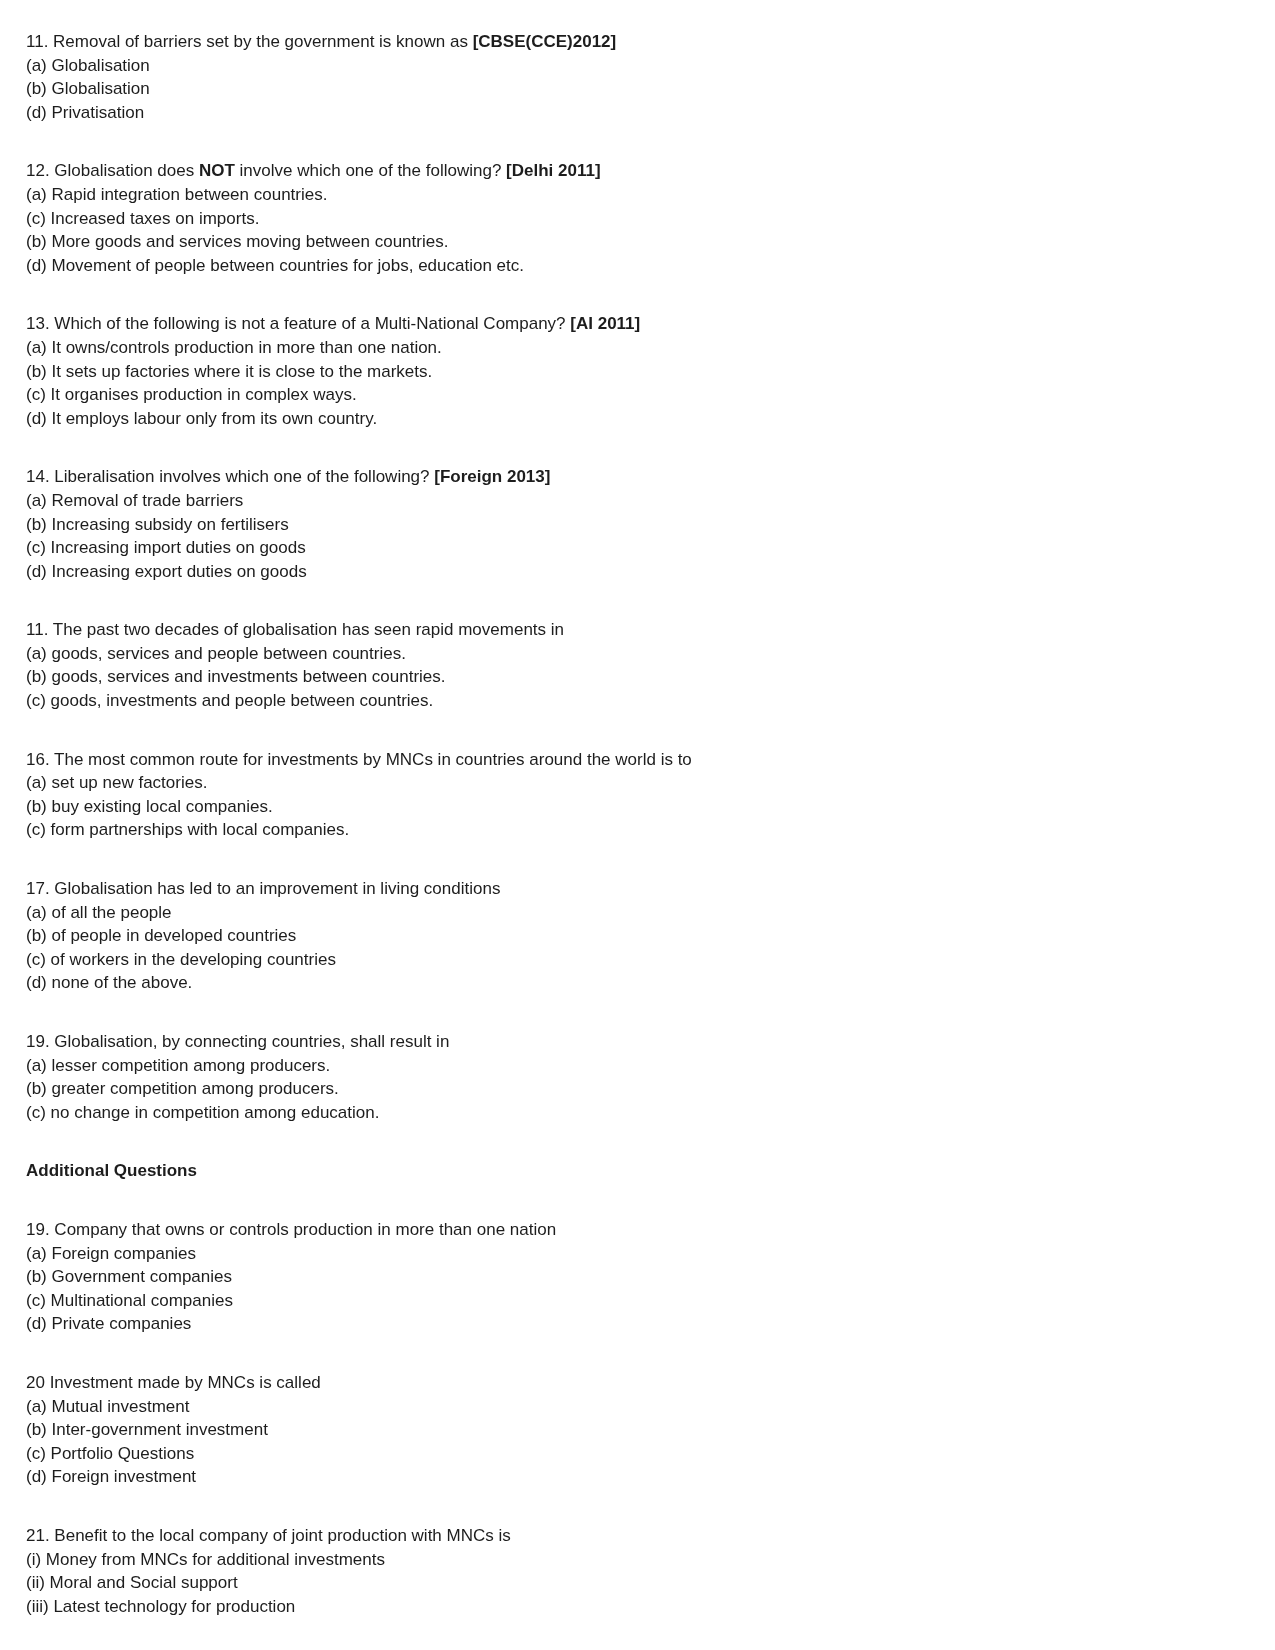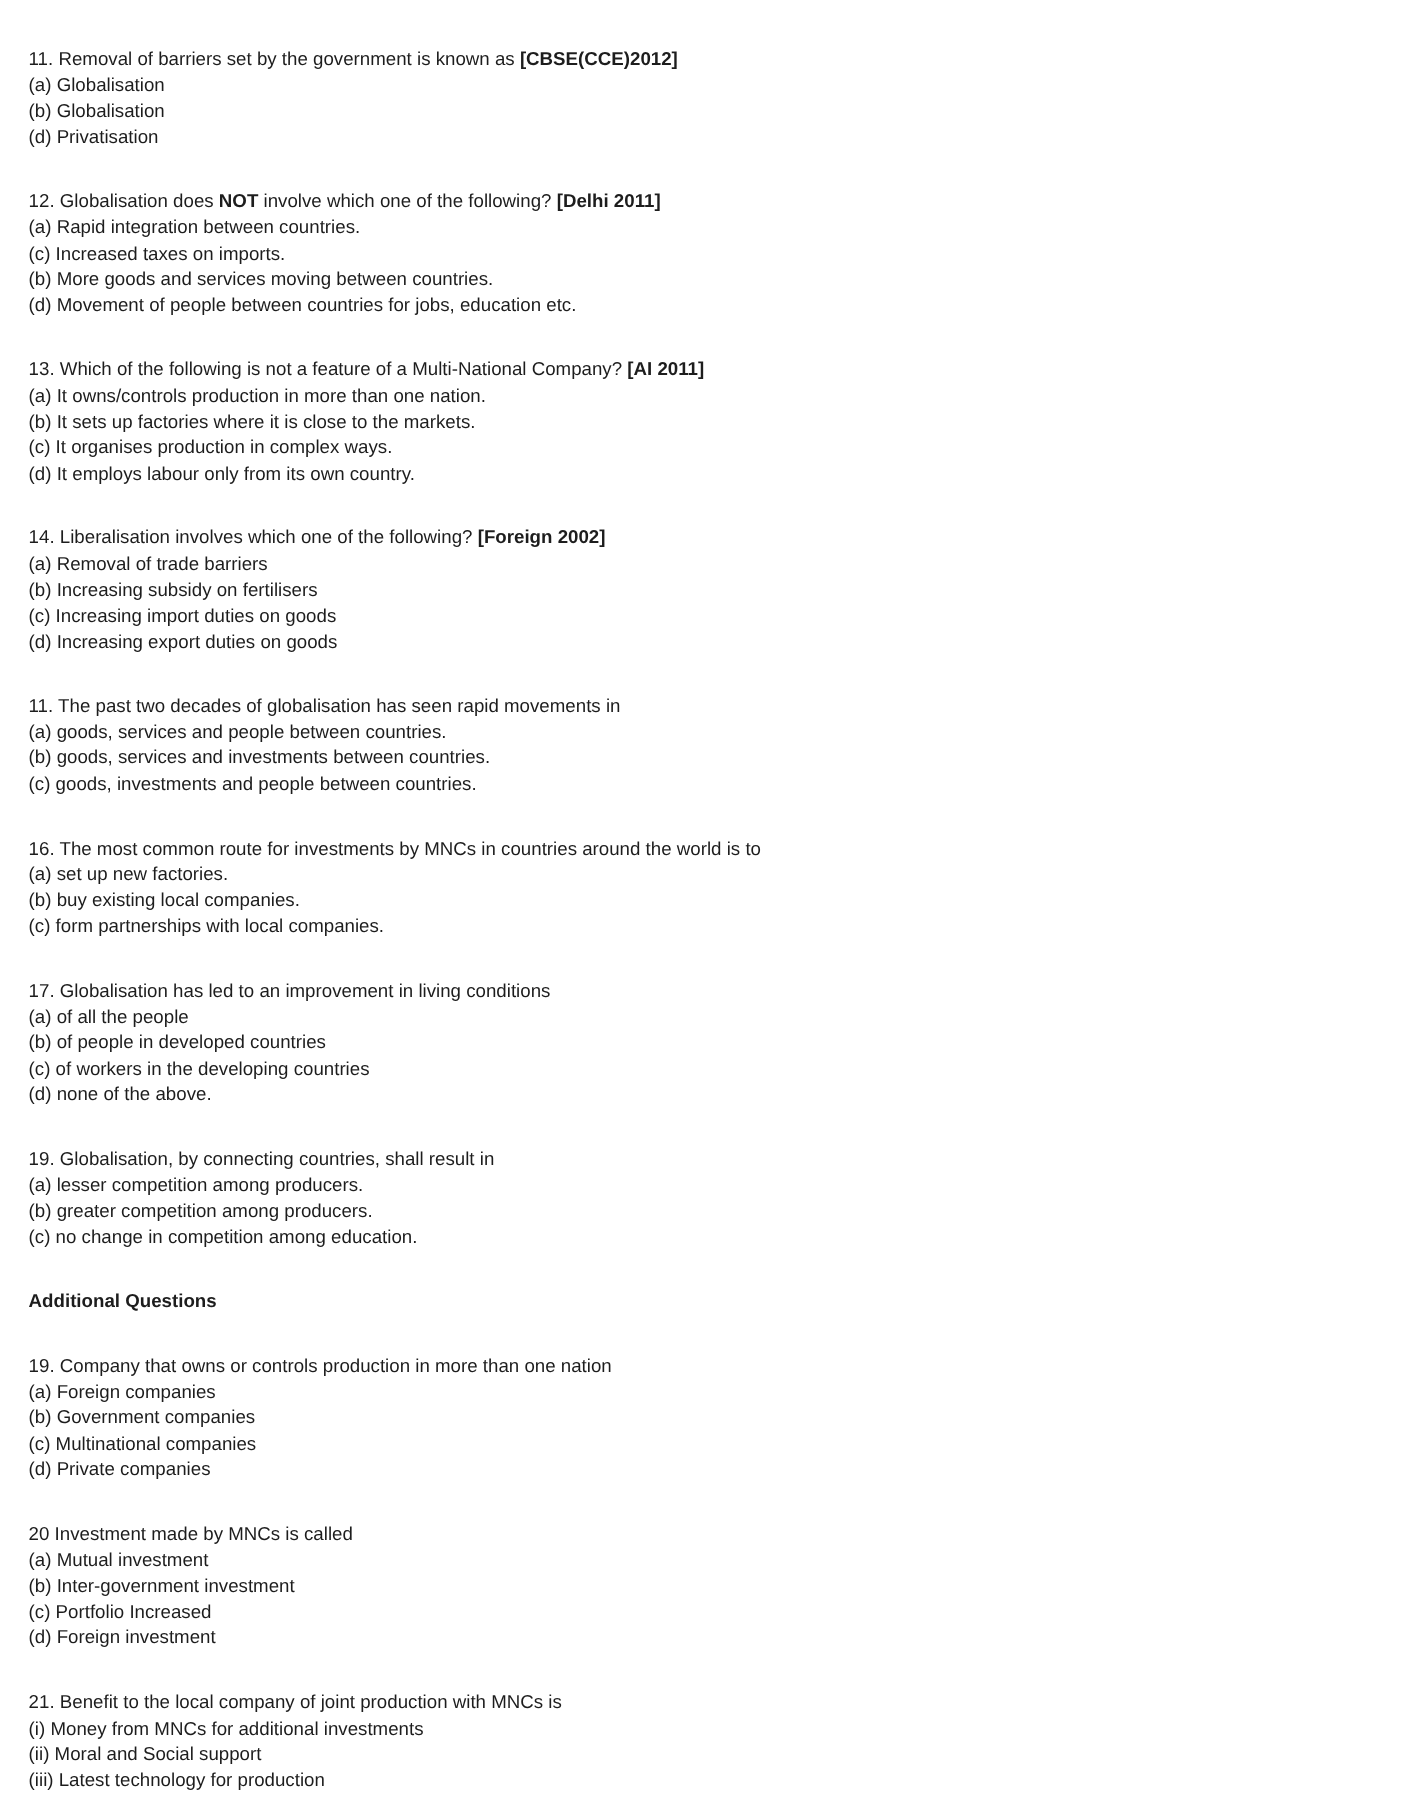--- a/index.html
+++ b/index.html
@@ -6,21 +6,21 @@
   body {
     width: 1275px;
     min-height: 1650px;
     background: #ffffff;
     box-sizing: border-box;
   }
   .page {
     width: 1238px;
     min-height: 1650px;
     box-sizing: border-box;
-    padding: 42px 40px 0 26px;
+    padding: 30px 40px 0 26px;
     font-family: "Liberation Sans", "DejaVu Sans", sans-serif;
     font-size: 17px;
     line-height: 23.6px;
     color: #1d1d1d;
     background: #ffffff;
   }
   .question { margin: 0 0 35px 0; }
   .qline { margin: 0; white-space: nowrap; }
   .b { font-weight: 700; }
   .section-heading {
@@ -50,21 +50,21 @@
 
   <section class="question">
     <div class="qline"><span>13. Which of the following is not a feature of a Multi-National Company? </span><span class="b">[AI 2011]</span></div>
     <div class="qline">(a) It owns/controls production in more than one nation.</div>
     <div class="qline">(b) It sets up factories where it is close to the markets.</div>
     <div class="qline">(c) It organises production in complex ways.</div>
     <div class="qline">(d) It employs labour only from its own country.</div>
   </section>
 
   <section class="question">
-    <div class="qline"><span>14. Liberalisation involves which one of the following? </span><span class="b">[Foreign 2002]</span></div>
+    <div class="qline"><span>14. Liberalisation involves which one of the following? </span><span class="b">[Foreign 2013]</span></div>
     <div class="qline">(a) Removal of trade barriers</div>
     <div class="qline">(b) Increasing subsidy on fertilisers</div>
     <div class="qline">(c) Increasing import duties on goods</div>
     <div class="qline">(d) Increasing export duties on goods</div>
   </section>
 
   <section class="question">
     <div class="qline"><span>11. The past two decades of globalisation has seen rapid movements in</span></div>
     <div class="qline">(a) goods, services and people between countries.</div>
     <div class="qline">(b) goods, services and investments between countries.</div>
@@ -100,21 +100,21 @@
     <div class="qline">(a) Foreign companies</div>
     <div class="qline">(b) Government companies</div>
     <div class="qline">(c) Multinational companies</div>
     <div class="qline">(d) Private companies</div>
   </section>
 
   <section class="question">
     <div class="qline"><span>20 Investment made by MNCs is called</span></div>
     <div class="qline">(a) Mutual investment</div>
     <div class="qline">(b) Inter-government investment</div>
-    <div class="qline">(c) Portfolio Increased</div>
+    <div class="qline">(c) Portfolio Questions</div>
     <div class="qline">(d) Foreign investment</div>
   </section>
 
   <section class="question">
     <div class="qline"><span>21. Benefit to the local company of joint production with MNCs is</span></div>
     <div class="qline">(i) Money from MNCs for additional investments</div>
     <div class="qline">(ii) Moral and Social support</div>
     <div class="qline">(iii) Latest technology for production</div>
   </section>
 

